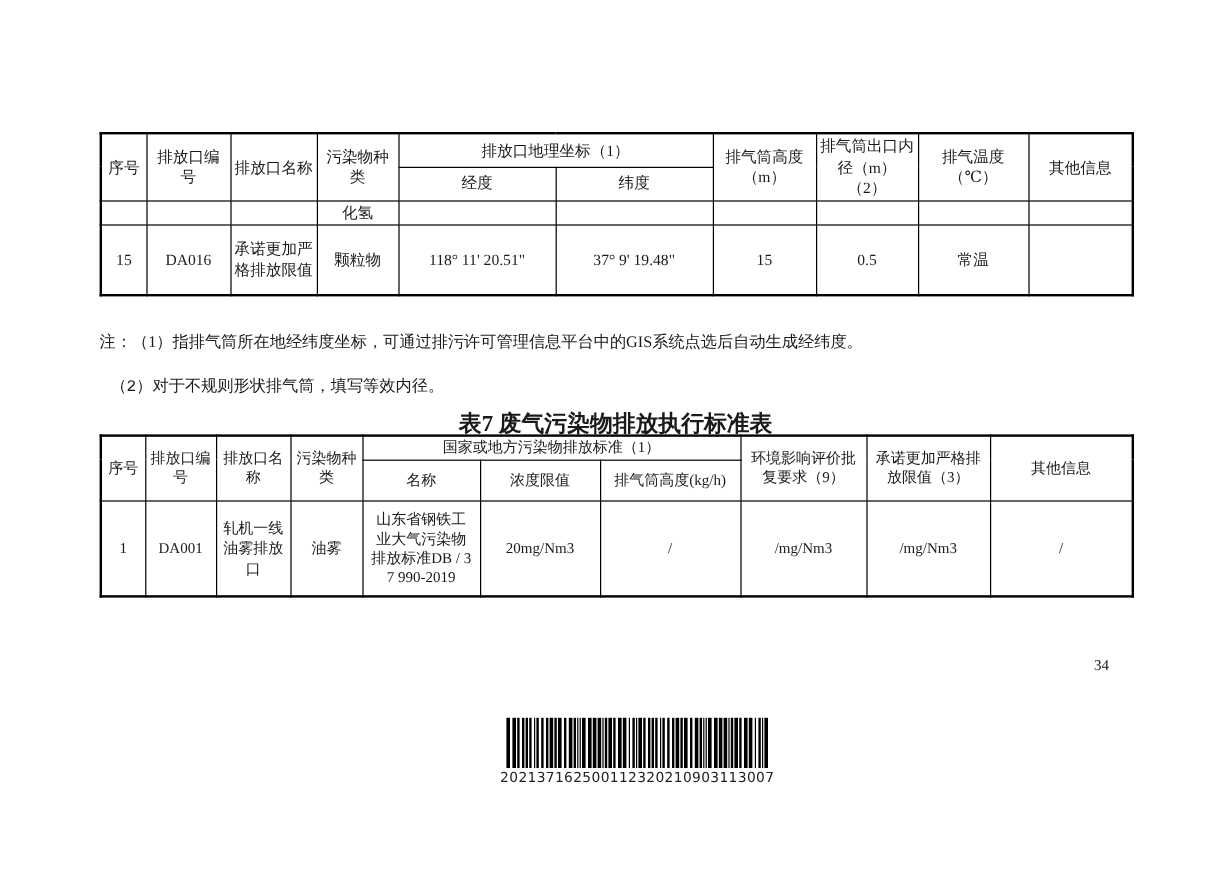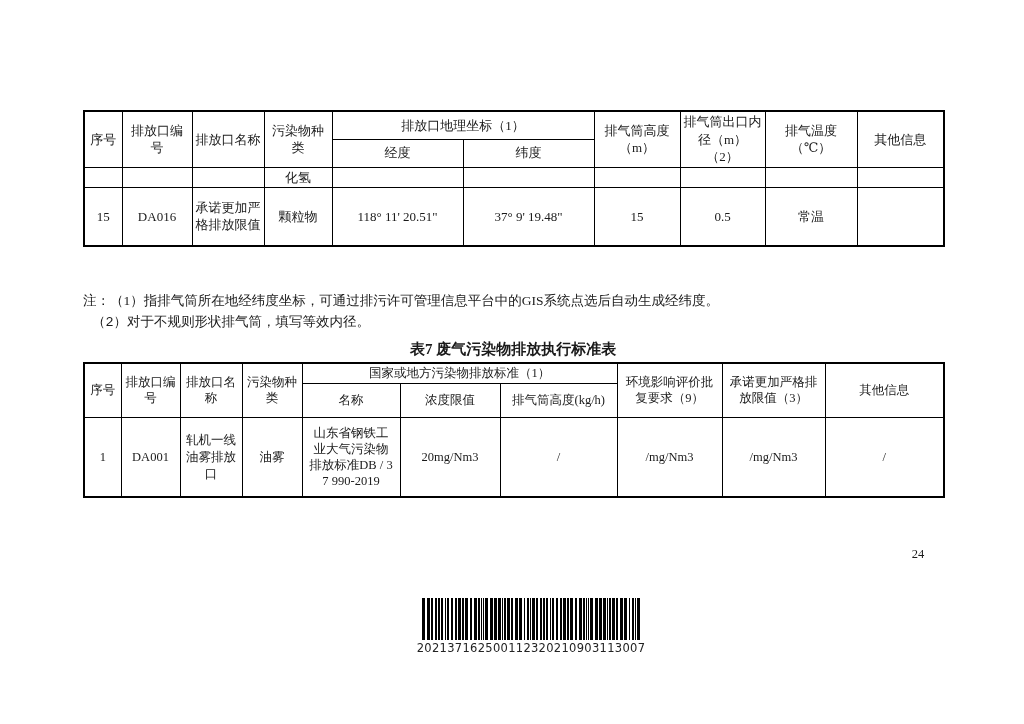--- a/index.html
+++ b/index.html
@@ -27,26 +27,26 @@
   .tbl1 tr.carry { height: 19px; }
   .tbl1 tr.drow  { height: 58px; }
 
   .tbl2 { left: 83px; top: 362px; width: 860px; border: 2px solid #000; font-size: 12.5px; }
   .tbl2 tr.hrow1 { height: 20px; }
   .tbl2 tr.hrow2 { height: 34px; }
   .tbl2 tr.drow  { height: 80px; }
   .tbl2 td.std-name { line-height: 1.3; padding: 1px 6px; }
 
   .note { position: absolute; font-size: 13.5px; white-space: nowrap; }
-  .note1 { left: 83px; top: 276px; margin-top: 16px; }
+  .note1 { left: 83px; top: 276px; }
   .note2 { left: 92px; top: 313px; font-family: Liberation Mono, monospace; }
 
   .tbl2-title {
     position: absolute; left: 83px; top: 340px; width: 860px;
-    text-align: center; font-weight: bold; font-size: 15px;
+    text-align: center; font-weight: bold; font-size: 19px;
   }
 
   .page-number { position: absolute; left: 888px; top: 547px; width: 60px; text-align: center; font-size: 12.5px; }
 
   .barcode-wrap { position: absolute; left: 415px; top: 598px; width: 232px; }
   .barcode-bars {
     width: 232px; height: 42px;
     display: flex; align-items: stretch; justify-content: center;
     overflow: hidden;
   }
@@ -160,21 +160,21 @@
       <td class="std-name">山东省钢铁工业大气污染物排放标准DB / 37 990-2019</td>
       <td>20mg/Nm3</td>
       <td>/</td>
       <td>/mg/Nm3</td>
       <td>/mg/Nm3</td>
       <td>/</td>
     </tr>
   </tbody>
     </table>
 
-  <div class="page-number">24</div>
+  <div class="page-number">34</div>
 
   <div class="barcode-wrap">
     <div class="barcode-bars">
         <span style="display: inline-block; flex: 0 0 auto; height: 100%; background: rgb(0, 0, 0); width: 3px; margin-right: 2px;"></span>
         <span style="display: inline-block; flex: 0 0 auto; height: 100%; background: rgb(0, 0, 0); width: 3px; margin-right: 1px;"></span>
         <span style="display: inline-block; flex: 0 0 auto; height: 100%; background: rgb(0, 0, 0); width: 2px; margin-right: 2px;"></span>
         <span style="display: inline-block; flex: 0 0 auto; height: 100%; background: rgb(0, 0, 0); width: 2px; margin-right: 1px;"></span>
         <span style="display: inline-block; flex: 0 0 auto; height: 100%; background: rgb(0, 0, 0); width: 2px; margin-right: 1px;"></span>
         <span style="display: inline-block; flex: 0 0 auto; height: 100%; background: rgb(0, 0, 0); width: 2px; margin-right: 2px;"></span>
         <span style="display: inline-block; flex: 0 0 auto; height: 100%; background: rgb(0, 0, 0); width: 1px; margin-right: 1px;"></span>

